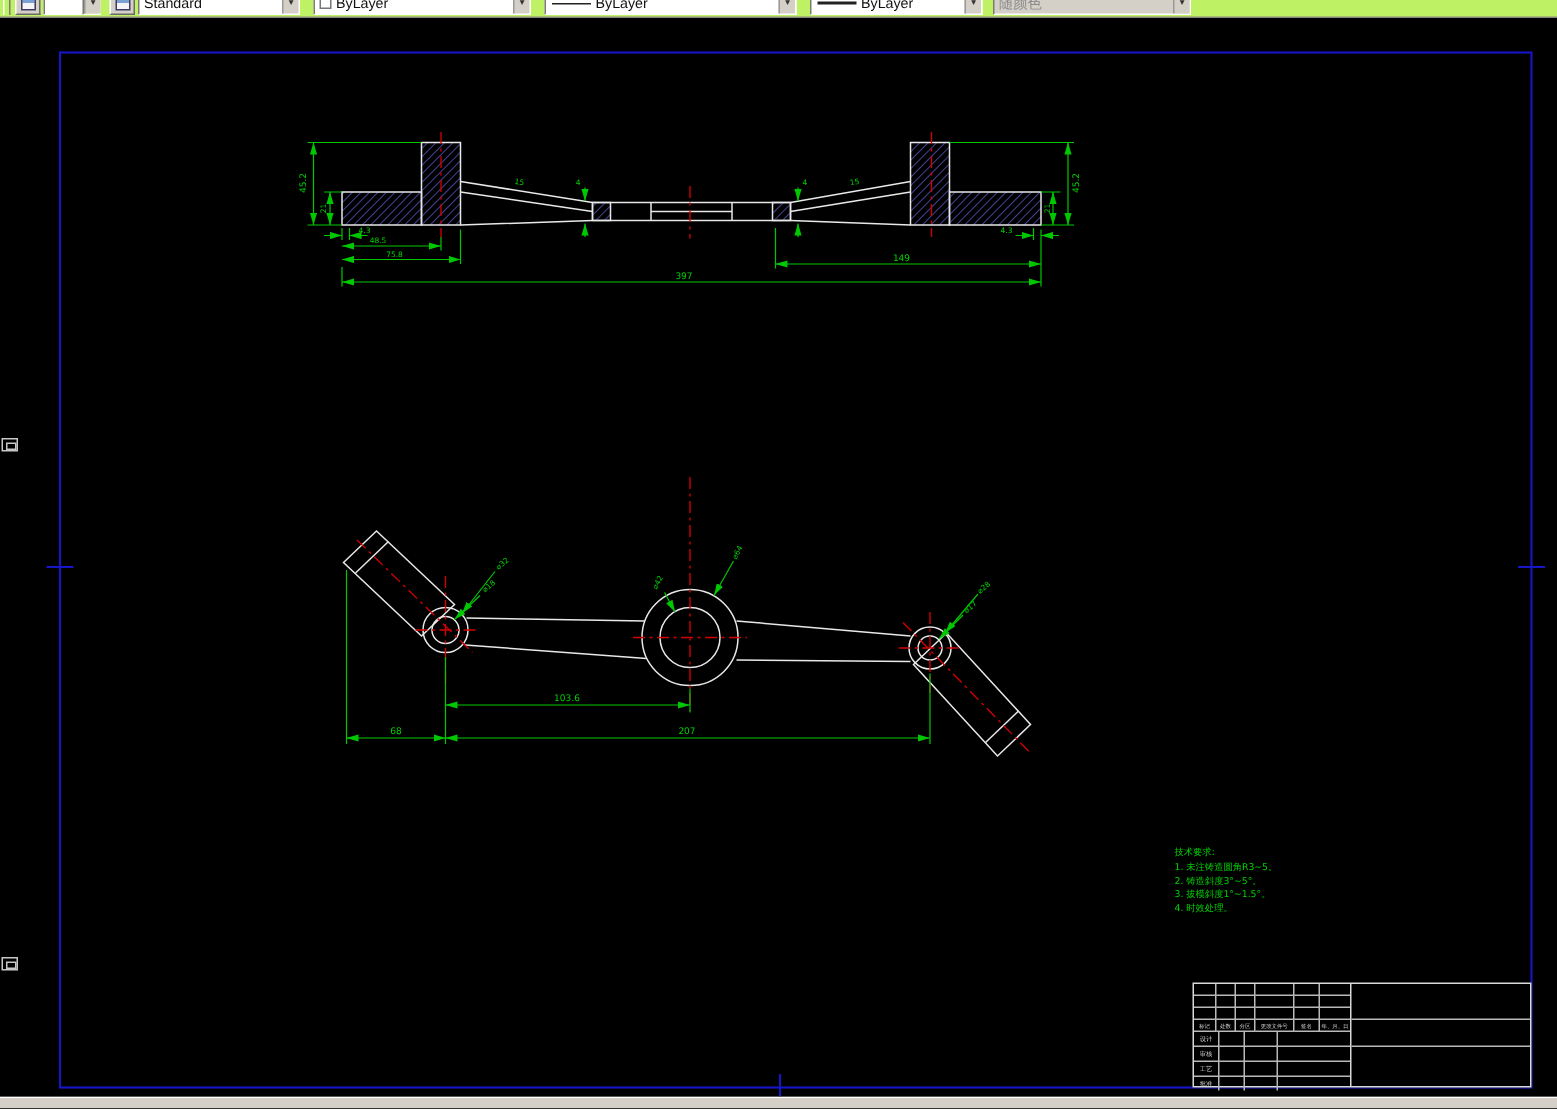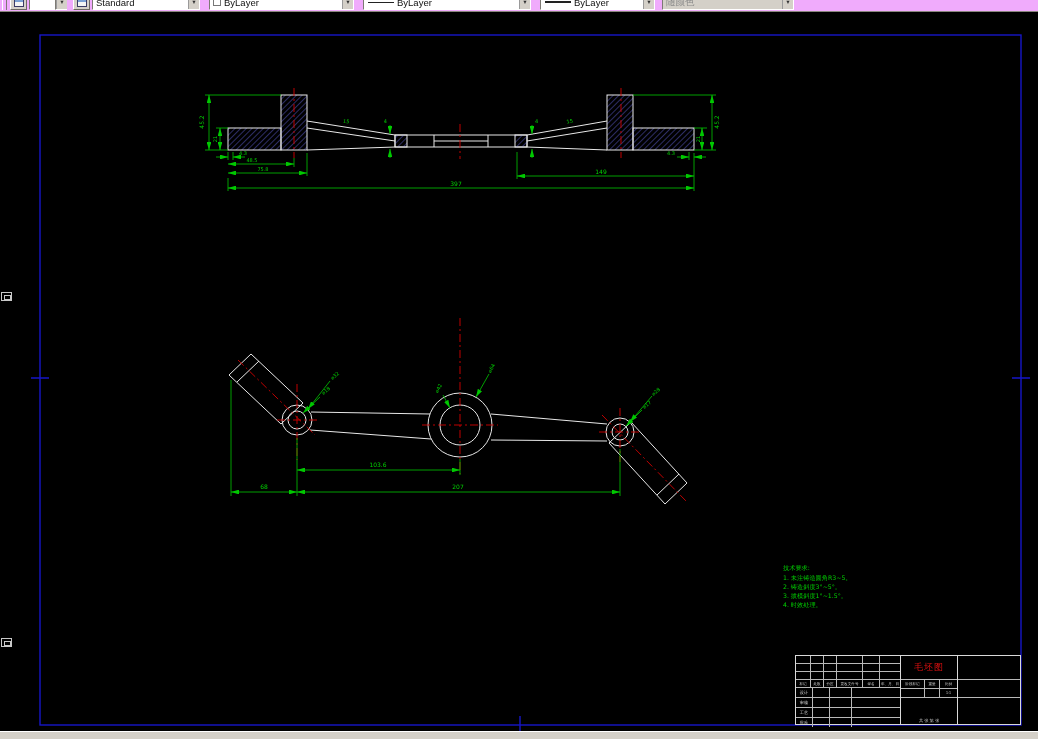--- a/index.html
+++ b/index.html
@@ -1,19 +1,19 @@
 <!DOCTYPE html>
 <html><head>
 <meta charset="utf-8">
 <style>
   *{margin:0;padding:0;box-sizing:border-box}
   html,body{width:1038px;height:739px;background:#000;overflow:hidden;
     font-family:"Liberation Sans",sans-serif}
   
-  .toolbar{position:relative;width:1038px;height:12px;background:#f0abfc;
+  .toolbar{position:relative;width:1038px;height:12px;background:#bef264;
     border-bottom:1px solid #8a867e;overflow:hidden;z-index:5}
   .tb-inner{position:absolute;left:2px;bottom:1px;display:flex;align-items:flex-end}
   .grip{width:5px;height:14px;margin-right:3px;border-left:1px solid #fff;border-right:1px solid #7e7a74}
   .tbtn{width:17px;height:16px;background:#d4d0c8;border:1px solid;border-color:#fff #6e6a64 #6e6a64 #fff;
     display:flex;align-items:center;justify-content:center;margin-right:2px}
   .tbtn .ic{width:10px;height:9px;background:linear-gradient(#7aa0d4 45%,#f4f4f4 45%);border:1px solid #3b3b66}
   .minibox{width:26px;height:16px;background:#fff;border:1px solid;border-color:#7d7a74 #fff #fff #7d7a74;margin-right:0}
   .combo{height:16px;background:#fff;border:1px solid;border-color:#7d7a74 #fff #fff #7d7a74;
     display:flex;align-items:center;font-size:9.5px;color:#111;position:relative;margin-right:9px}
   .combo .txt{padding-left:3px;white-space:nowrap;overflow:hidden;flex:1}
@@ -295,34 +295,20 @@
           <span class="sc3"></span>
           <span class="sc4"></span>
         </div>
       <div class="signrow">
           <span class="sc1">批准</span>
           <span class="sc2"></span>
           <span class="sc3"></span>
           <span class="sc4"></span>
         </div>
     </div>
-    <div class="tbB">
-      <div class="ttl">毛坯图</div>
-      <div class="hdr">
-        <span class="h1">阶段标记</span>
-        <span class="h2">重量</span>
-        <span class="h3">比例</span>
-      </div>
-      <div class="vals">
-        <span class="h1"></span>
-          <span class="h2"></span>
-        <span class="h3 red">1:1</span>
-      </div>
-      <div class="sheet">共 张 第 张</div>
-    </div>
     <div class="tbC">
       <div class="c1"></div>
         <div class="c2"></div>
         <div class="c3"></div>
     </div>
   </div>
 </div>
 
 <div class="statusbar"></div>
 

